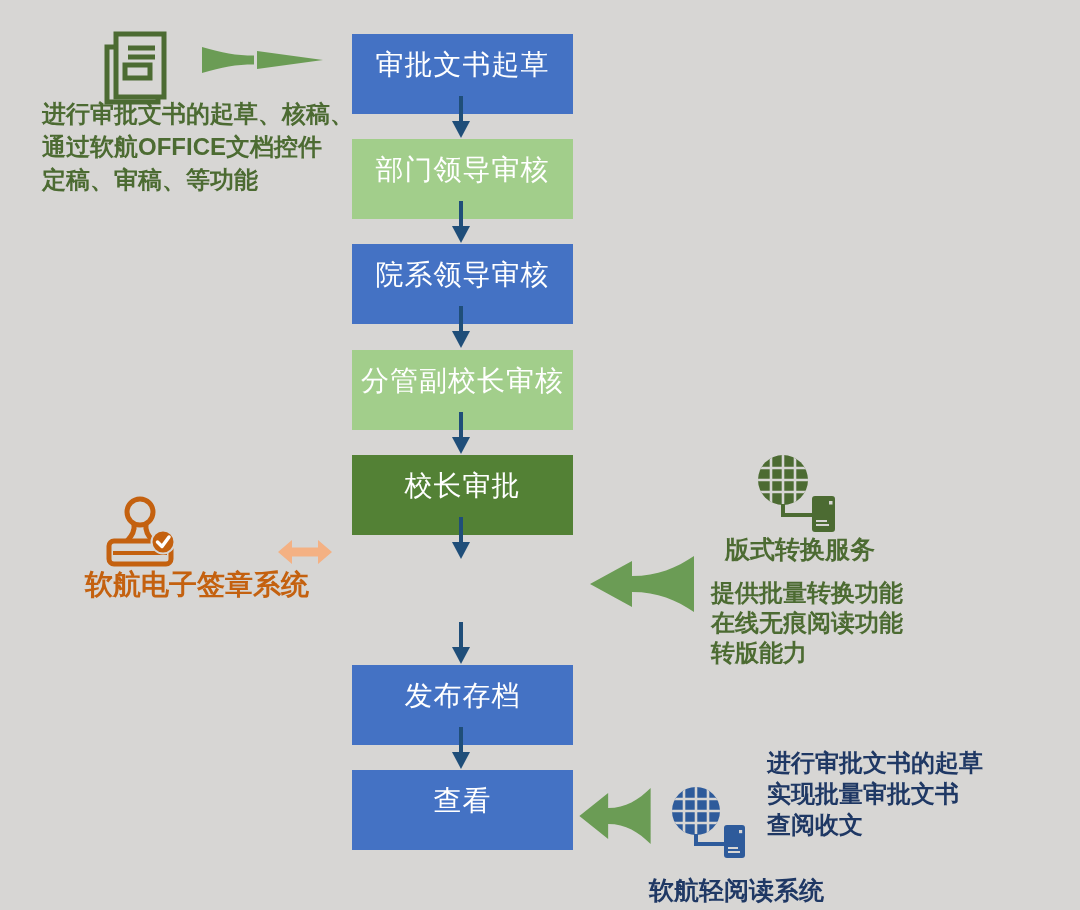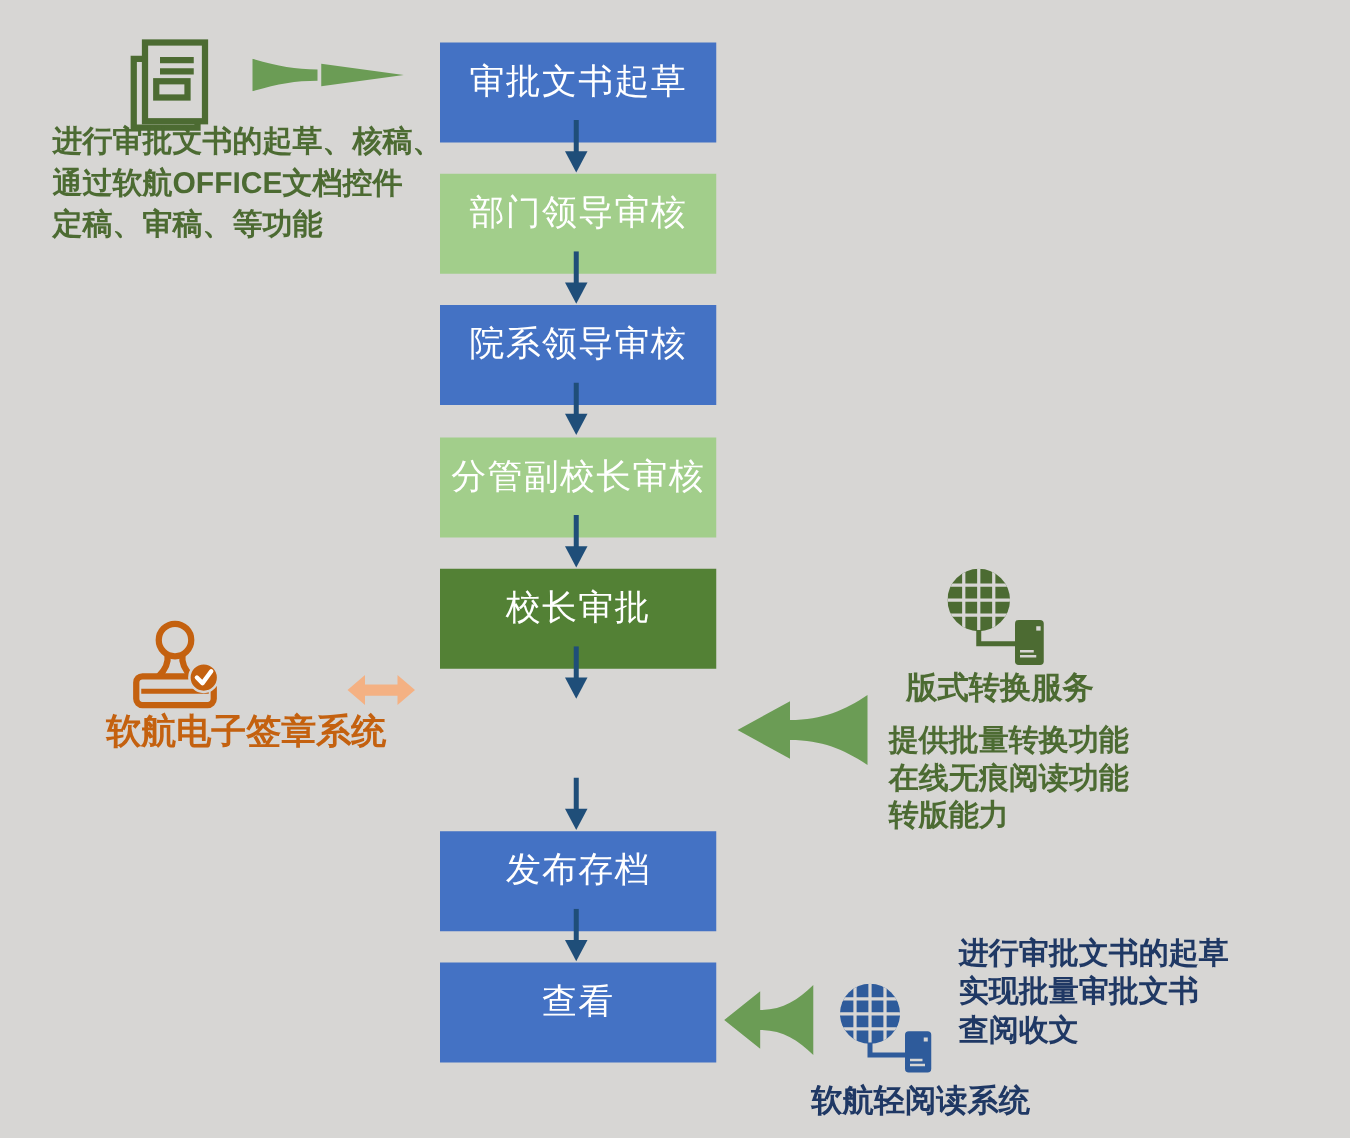--- a/index.html
+++ b/index.html
@@ -50,21 +50,21 @@
   
   .note{
     position:absolute;
     font-weight:700;
     white-space:nowrap;
   }
   .note.green{color:var(--text-green);font-size:24px;line-height:33px;}
   .note.green-tight{color:var(--text-green);font-size:24px;line-height:30px;}
   .note.navy{color:var(--text-navy);font-size:24px;line-height:31px;}
   .note.title-green{color:var(--text-green);font-size:25px;}
-  .note.title-navy{color:var(--text-navy);font-size:25px;}
+  .note.title-navy{color:var(--text-navy);font-size:25px;margin-top:10px;}
   .note.title-orange{color:var(--accent-orange);font-size:28px;}
   
   .icon{position:absolute;display:block;}
   .doc-icon *{stroke:var(--text-green);stroke-width:5;fill:none;}
   .stamp-icon .outline{stroke:var(--accent-orange);stroke-width:5;fill:none;}
   .stamp-icon .outline-thin{stroke:var(--accent-orange);stroke-width:4;fill:none;}
   .stamp-icon .badge{fill:var(--accent-orange);stroke:var(--background);stroke-width:2;}
   .stamp-icon .check{stroke:#ffffff;stroke-width:3.5;fill:none;stroke-linecap:round;stroke-linejoin:round;}
   .arrow-green{fill:var(--accent-green);}
   .arrow-peach{fill:var(--accent-peach);}

